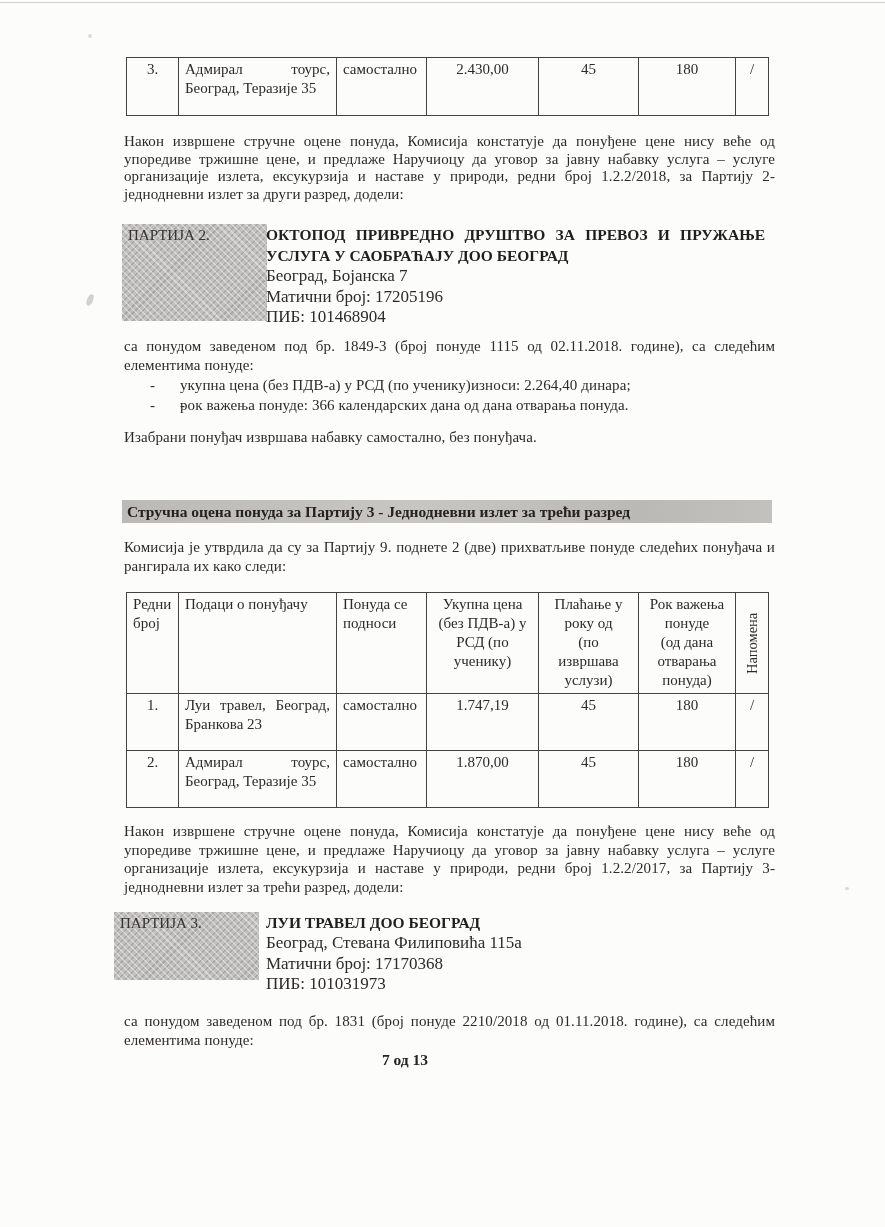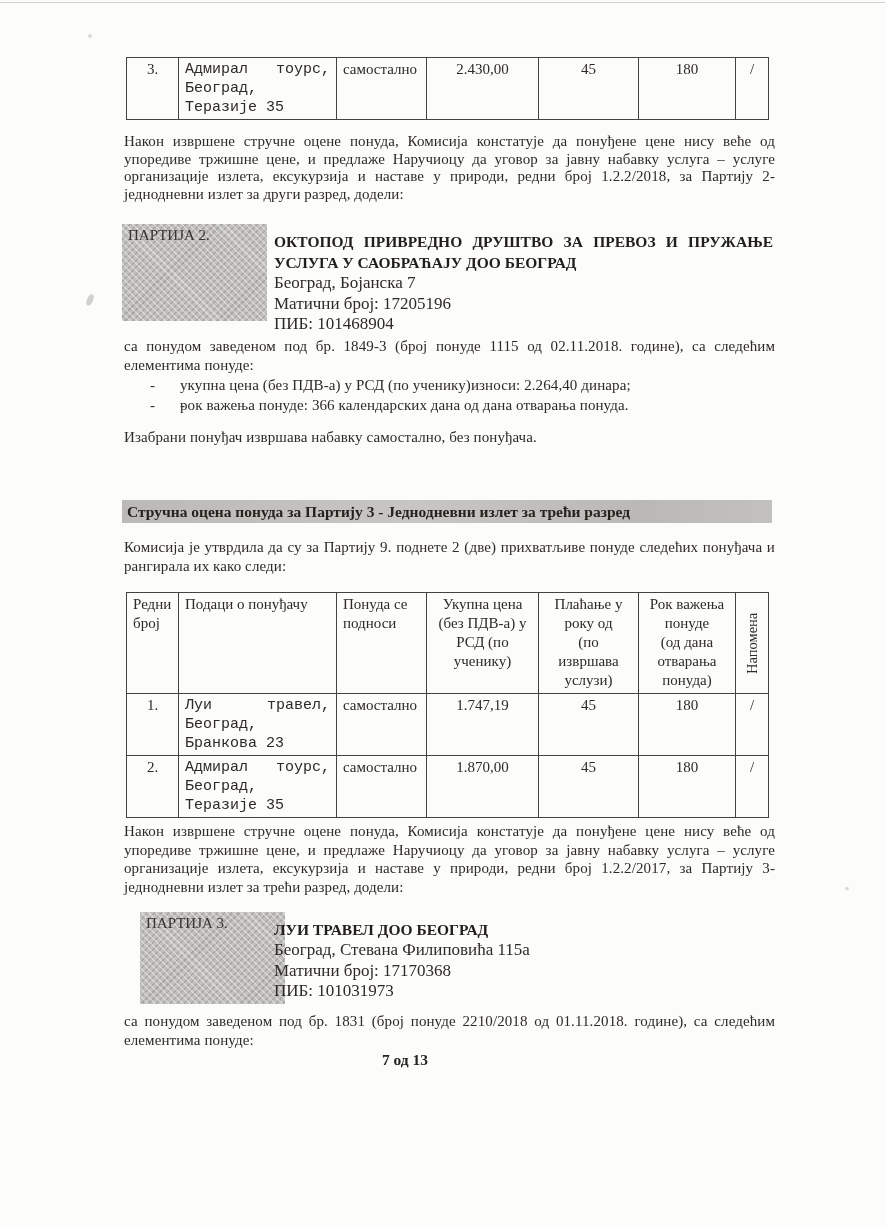--- a/index.html
+++ b/index.html
@@ -16,39 +16,39 @@
     font-size:15px;line-height:17.5px;text-align:justify;
     letter-spacing:.1px;
   }
   
   table.doc{border-collapse:collapse;table-layout:fixed;position:absolute;left:126px;width:642px;background:transparent;}
   table.doc td{
     border:1.6px solid #46423e;vertical-align:top;
     padding:2px 6px;font-size:15px;line-height:19px;overflow:hidden;
   }
   td.c-num{text-align:center;}
-  td.c-bidder{text-align:justify;font-family:Liberation Mono, monospace;}
+  td.c-bidder{text-align:justify;}
   td.c-center{text-align:center;}
   td.hdr{white-space:pre-line;}
   td.hdr-center{white-space:pre-line;text-align:center;}
   td.note-cell{padding:2px 1px;}
   .vtext{
     writing-mode:vertical-rl;transform:rotate(180deg);
     font-size:14.5px;line-height:15px;height:96px;margin:0 auto;text-align:center;
   }
   
   .grey-box{
     position:absolute;width:145px;
     background-color:#c1c0be;
     background-image:
       repeating-linear-gradient(45deg,rgba(255,255,255,.38) 0 1.5px,rgba(0,0,0,0) 1.5px 5px),
       repeating-linear-gradient(135deg,rgba(105,105,105,.28) 0 1.5px,rgba(0,0,0,0) 1.5px 5px);
     font-size:15px;color:#36332f;padding:3px 0 0 6px;box-sizing:border-box;
   }
-  .partija-text{position:absolute;left:274px;width:499px;margin-top:7px;}
+  .partija-text{position:absolute;left:266px;width:499px;}
   .company-bold{font-weight:bold;font-size:15.5px;line-height:21px;text-align:justify;color:#211e1b;}
   .company-line{font-size:17px;line-height:20.5px;}
   
   .offer-intro{font-size:15px;line-height:19px;text-align:justify;}
   .offer-list{margin-top:1px;}
   .offer-item{position:relative;padding-left:56px;font-size:15px;line-height:19.5px;text-align:justify;}
   .offer-item .dash{position:absolute;left:26px;top:0;}
   .offer-item.indent2{text-indent:30px;}
   .offer-close{font-size:15px;line-height:19.5px;margin-top:13px;}
   
@@ -185,21 +185,21 @@
       <td class="c-center">1.870,00</td>
       <td class="c-center">45</td>
       <td class="c-center">180</td>
       <td class="c-center note-cell">/</td>
     </tr>
   </tbody>
     </table>
 
   <div class="para" style="top:822px;line-height:18.5px;">Након извршене стручне оцене понуда, Комисија констатује да понуђене цене нису веће од упоредиве тржишне цене, и предлаже Наручиоцу да уговор за јавну набавку услуга – услуге организације излета, ексукурзија и наставе у природи, редни број 1.2.2/2017, за Партију 3- једнодневни излет за трећи разред, додели:</div>
 
-  <div class="grey-box" style="top:912px;left:140px;height:92px;">
+  <div class="grey-box" style="top:912px;left:114px;height:68px;">
     <span>ПАРТИЈА 3.</span>
   </div>
   <div class="partija-text" style="top:912px;">
     <div class="company-bold" style="text-align:left;">ЛУИ ТРАВЕЛ ДОО БЕОГРАД</div>
     <div class="company-line">Београд, Стевана Филиповића 115а</div>
     <div class="company-line">Матични број: 17170368</div>
     <div class="company-line">ПИБ: 101031973</div>
   </div>
 
   <div class="para" style="top:1012px;line-height:18.5px;">са понудом заведеном под бр. 1831 (број понуде 2210/2018 од 01.11.2018. године), са следећим елементима понуде:</div>

